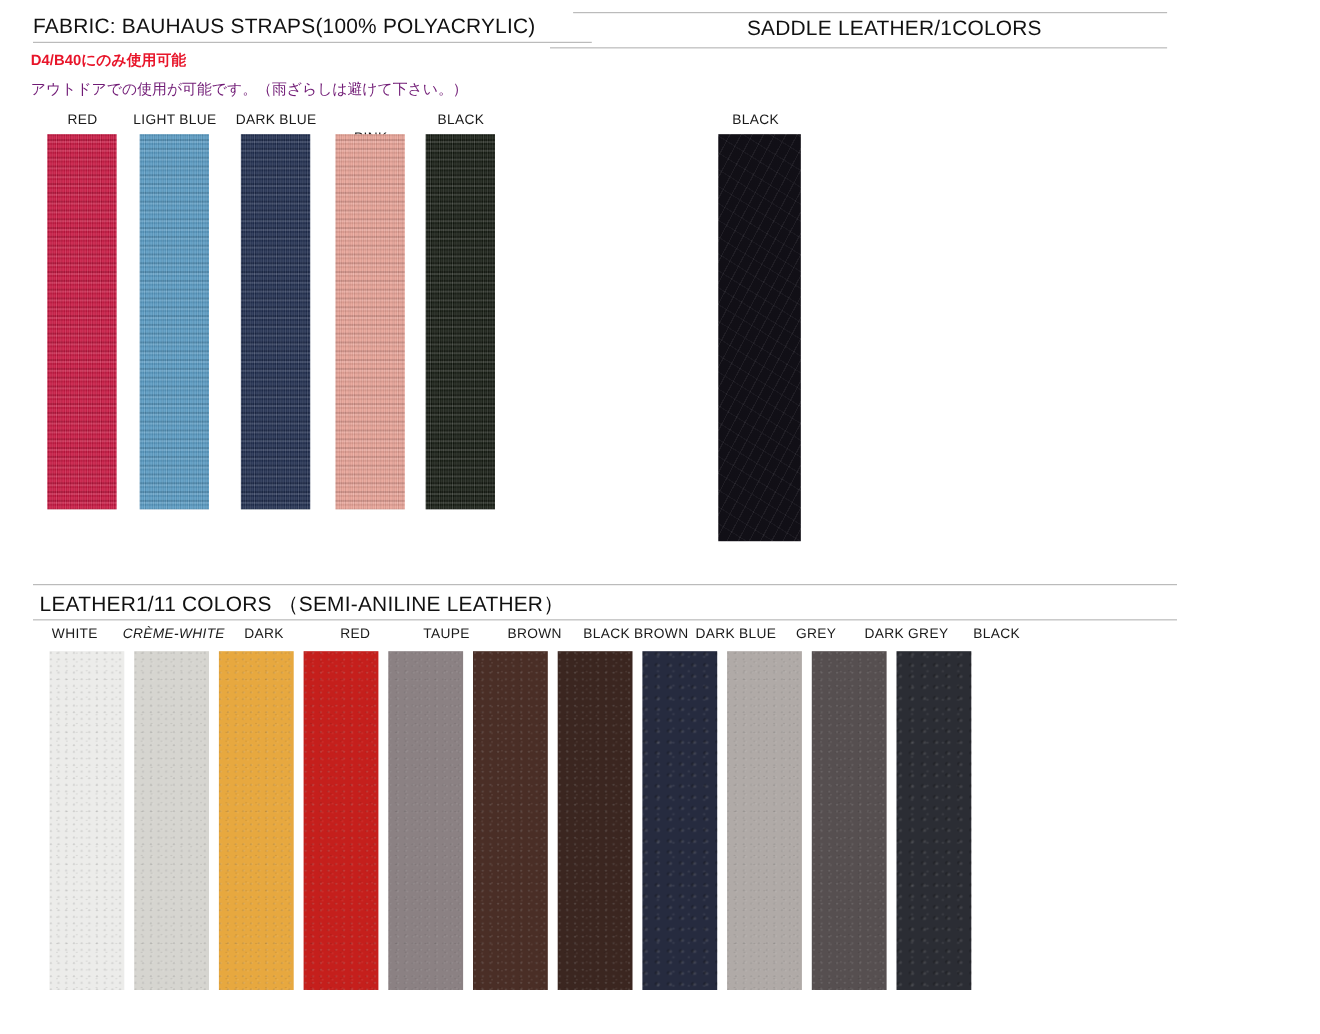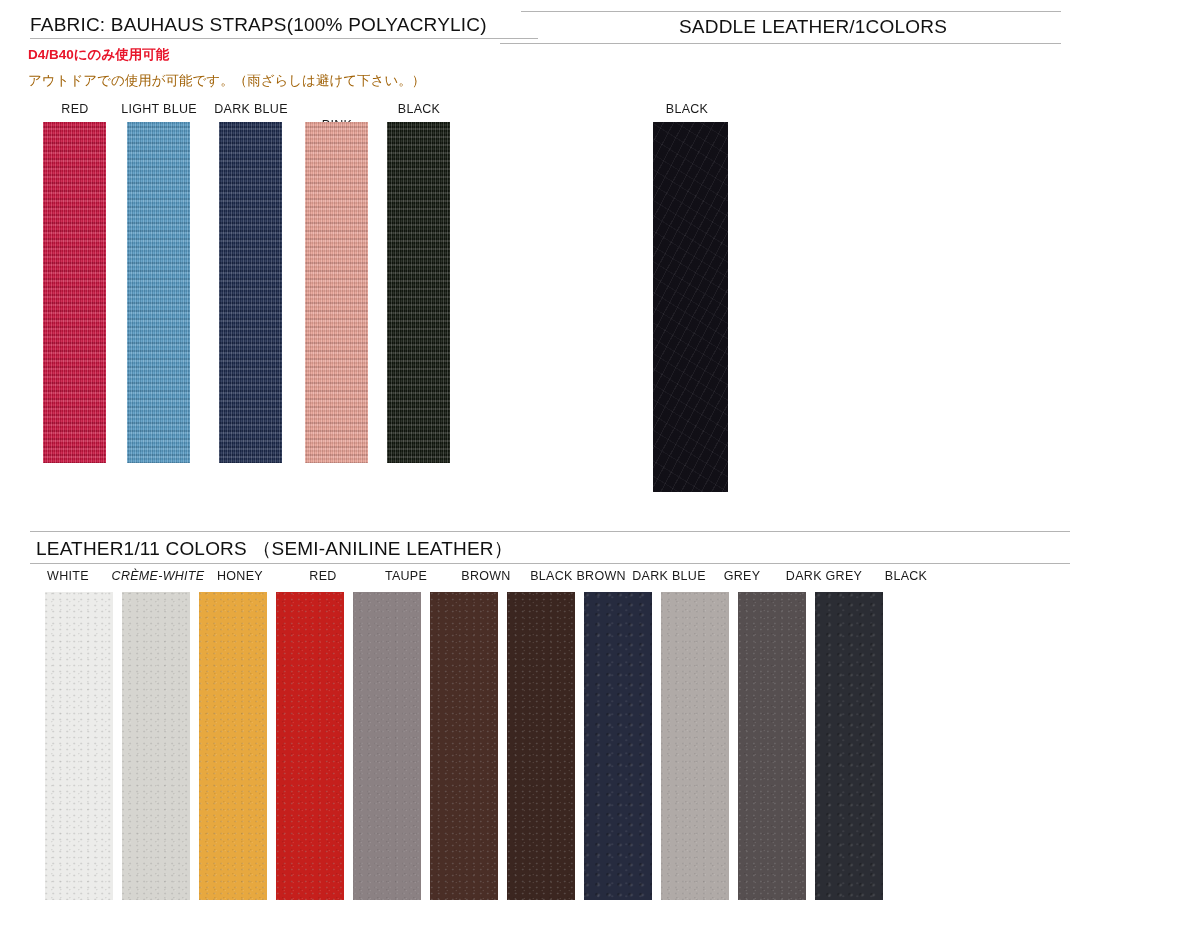--- a/index.html
+++ b/index.html
@@ -33,21 +33,21 @@
   .note-red {
     position: absolute;
     font-size: 13.5px;
     color: #e8152a;
     white-space: nowrap;
     font-weight: 600;
   }
   .note {
     position: absolute;
     font-size: 13.5px;
-    color: #a16207;
+    color: #701a75;
     white-space: nowrap;
   }
   .swatch-label {
     position: absolute;
     font-size: 12.5px;
     letter-spacing: .3px;
     text-align: center;
     white-space: nowrap;
     color: #1a1a1a;
     transform: translateX(-50%);
@@ -131,21 +131,21 @@
   <div class="swatch crinkle" style="left:653px; top:122px; width:75px; height:370px; background-color:#14121a;"></div>
 </div>
 
 <div class="rule" style="left:30px; top:531px; width:1040px;"></div>
 <div class="title" style="left:36px; top:536px;">LEATHER1/11 COLORS   （SEMI-ANILINE LEATHER）</div>
 <div class="rule" style="left:30px; top:563px; width:1040px;"></div>
 
 <div>
   <div class="swatch-label" style="left:68px;  top:569px;">WHITE</div>
   <div class="swatch-label" style="left:158px; top:569px;font-style:italic;">CRÈME-WHITE</div>
-  <div class="swatch-label" style="left:240px; top:569px;">HONEY</div>
+  <div class="swatch-label" style="left:240px; top:569px;">DARK</div>
   <div class="swatch-label" style="left:323px; top:569px;">RED</div>
   <div class="swatch-label" style="left:406px; top:569px;">TAUPE</div>
   <div class="swatch-label" style="left:486px; top:569px;">BROWN</div>
   <div class="swatch-label" style="left:578px; top:569px;">BLACK BROWN</div>
   <div class="swatch-label" style="left:669px; top:569px;">DARK BLUE</div>
   <div class="swatch-label" style="left:742px; top:569px;">GREY</div>
   <div class="swatch-label" style="left:824px; top:569px;">DARK GREY</div>
   <div class="swatch-label" style="left:906px; top:569px;">BLACK</div>
 
   <div class="swatch grain" style="left:45px;  top:592px; width:68px; height:308px; background-color:#ececea;"></div>

